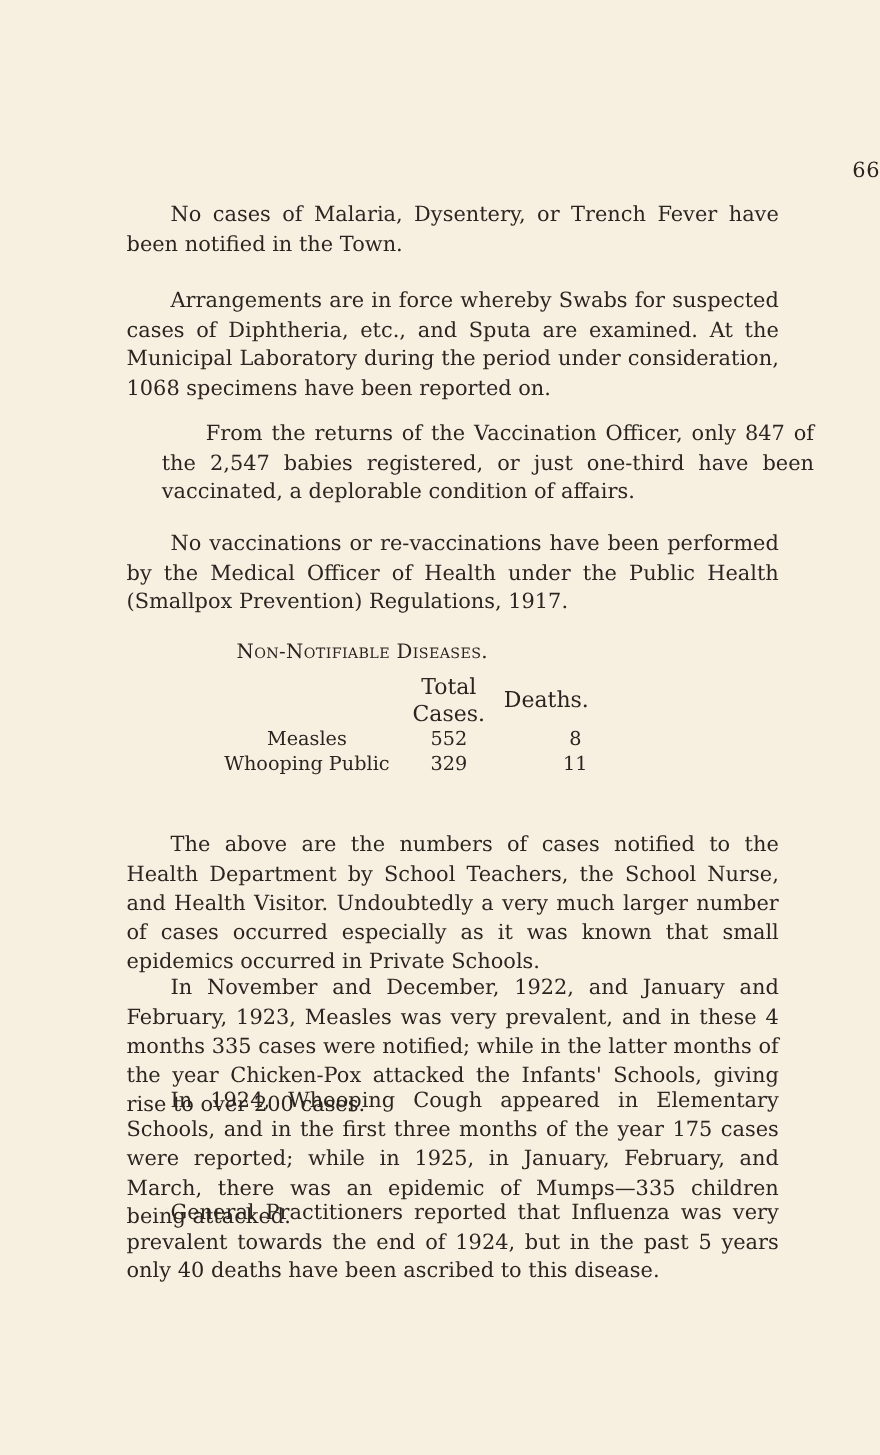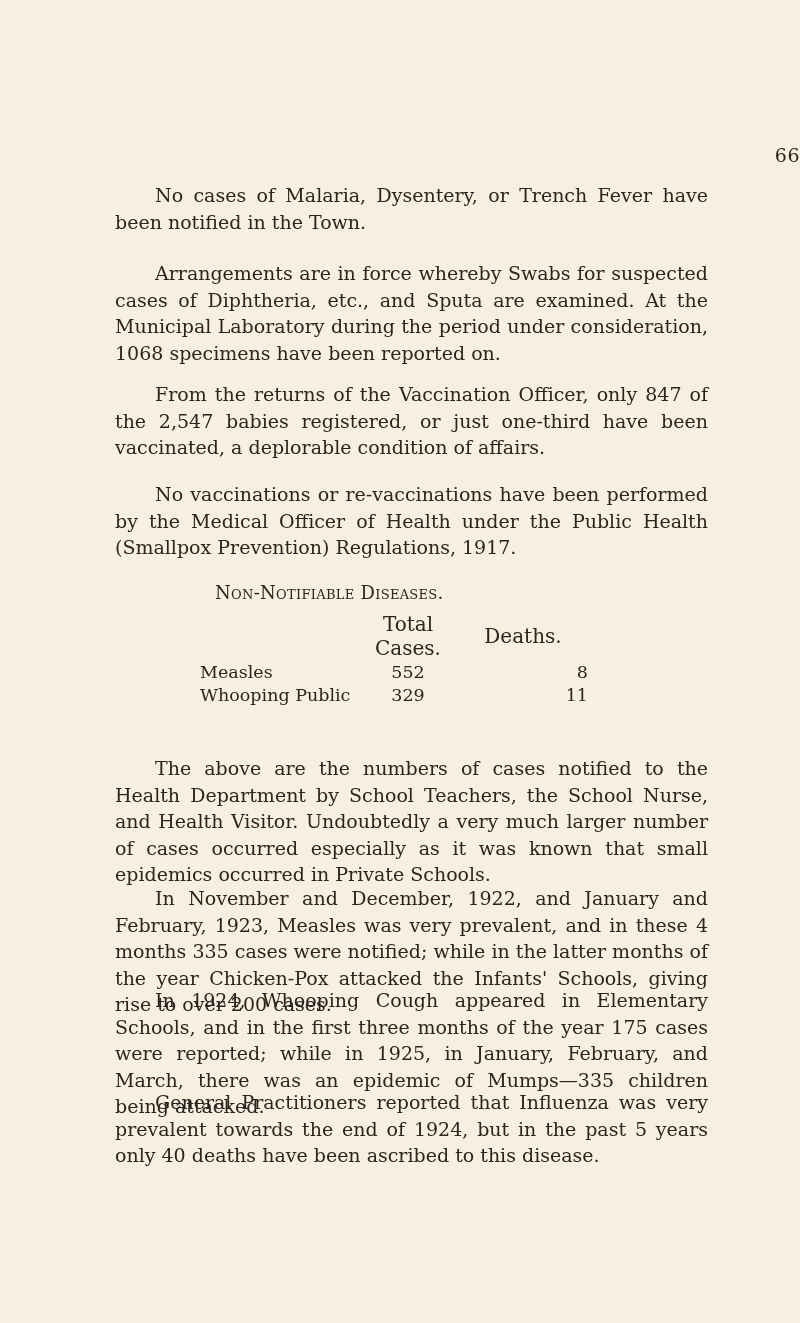--- a/index.html
+++ b/index.html
@@ -15,37 +15,37 @@
     position: absolute; top: 144px; left: 0; width: 800px;
     text-align: right; font-size: 19px; letter-spacing: 0.5px;
   }
   .para {
     position: absolute; left: 115px; width: 593px;
     font-size: 19px; line-height: 26.5px;
     text-align: justify; text-indent: 40px; margin: 0;
   }
   .p1 { top: 182px; }
   .p2 { top: 260px; }
-  .p3 { top: 381px; }
+  .p3 { top: 381px; margin-left: 32px; }
   .p4 { top: 481px; }
   .table-title {
     position: absolute; top: 582px; left: 215px;
     font-size: 18px; font-variant: small-caps; letter-spacing: 0.3px;
   }
   table.nn {
     position: absolute; top: 612px; left: 200px;
     border-collapse: collapse; font-size: 17.5px;
   }
   table.nn th { font-weight: normal; font-size: 20px; padding: 0; height: 22px; }
-  table.nn td { padding: 0; height: 23.5px; }
+  table.nn td { padding: 0; height: 23.5px; text-align: center; }
   .c-name { width: 158px; text-align: left; }
   .c-cases { width: 100px; text-align: center; }
   .c-deaths { width: 130px; text-align: right; padding-right: 6px !important; }
   .th-cases { text-align: center; }
-  .th-deaths { text-align: center; }
+  .th-deaths { text-align: left; }
   .p5 { top: 755px; }
   .p6 { top: 885px; }
   .p7 { top: 987px; }
   .p8 { top: 1089px; }
 </style>
 </head>
 <body>
 
 <div class="page-number">66</div>
 

